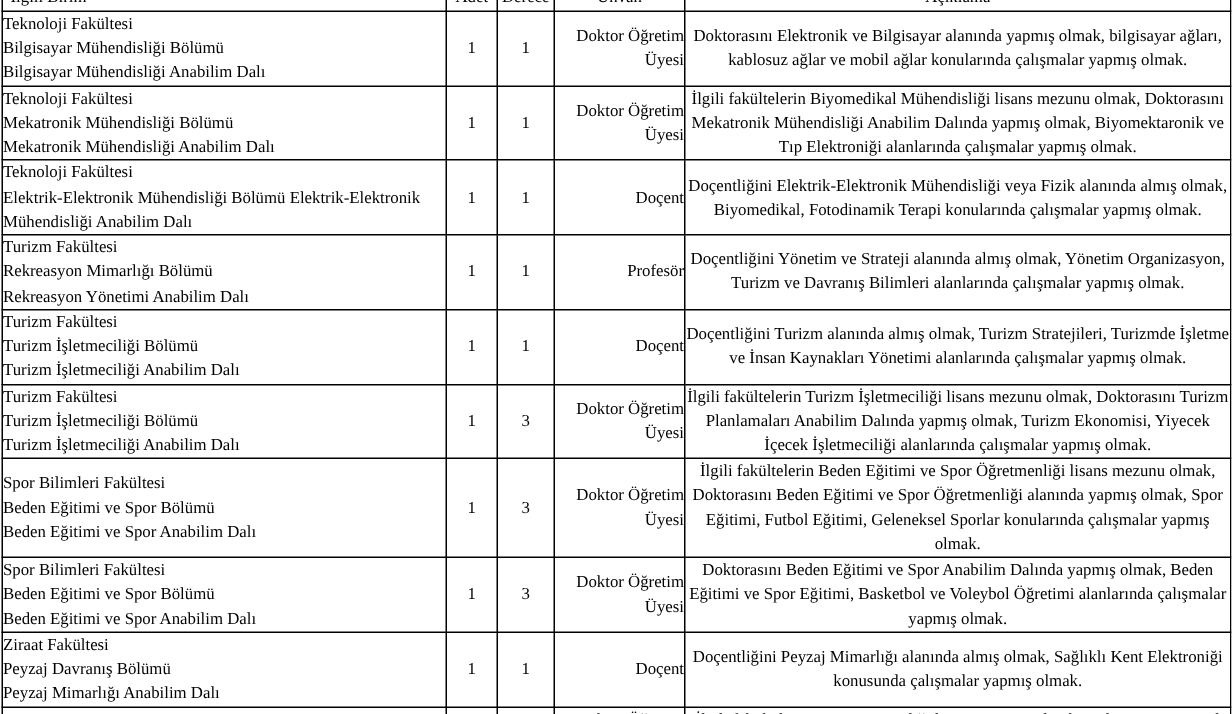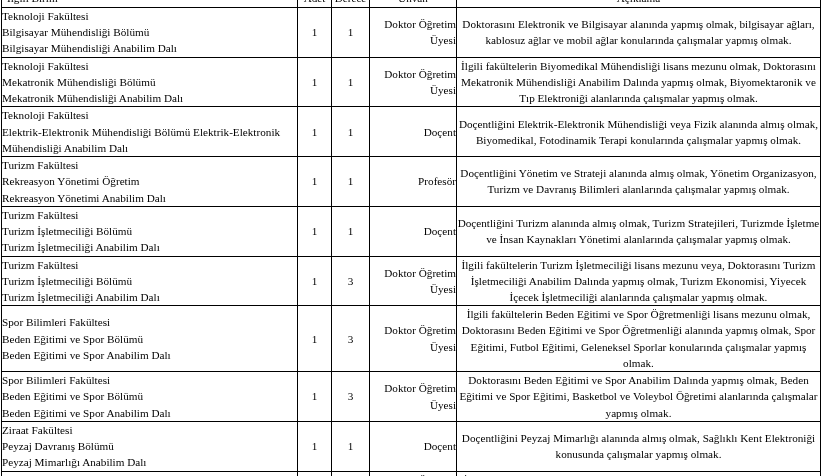--- a/index.html
+++ b/index.html
@@ -123,21 +123,21 @@
             <span class="ln">Mühendisliği Anabilim Dalı</span>
           </td>
           <td class="num">1</td>
           <td class="num">1</td>
           <td class="unvan">Doçent</td>
           <td class="aciklama">Doçentliğini Elektrik-Elektronik Mühendisliği veya Fizik alanında almış olmak, Biyomedikal, Fotodinamik Terapi konularında çalışmalar yapmış olmak.</td>
         </tr>
         <tr>
           <td class="birim">
             <span class="ln">Turizm Fakültesi</span>
-            <span class="ln">Rekreasyon Yönetimi Öğretim</span>
+            <span class="ln">Rekreasyon Mimarlığı Bölümü</span>
             <span class="ln">Rekreasyon Yönetimi Anabilim Dalı</span>
           </td>
           <td class="num">1</td>
           <td class="num">1</td>
           <td class="unvan">Profesör</td>
           <td class="aciklama">Doçentliğini Yönetim ve Strateji alanında almış olmak, Yönetim Organizasyon, Turizm ve Davranış Bilimleri alanlarında çalışmalar yapmış olmak.</td>
         </tr>
         <tr>
           <td class="birim">
             <span class="ln">Turizm Fakültesi</span>
@@ -151,21 +151,21 @@
         </tr>
         <tr>
           <td class="birim">
             <span class="ln">Turizm Fakültesi</span>
             <span class="ln">Turizm İşletmeciliği Bölümü</span>
             <span class="ln">Turizm İşletmeciliği Anabilim Dalı</span>
           </td>
           <td class="num">1</td>
           <td class="num">3</td>
           <td class="unvan">Doktor Öğretim Üyesi</td>
-          <td class="aciklama">İlgili fakültelerin Turizm İşletmeciliği lisans mezunu veya, Doktorasını Turizm İşletmeciliği Anabilim Dalında yapmış olmak, Turizm Ekonomisi, Yiyecek İçecek İşletmeciliği alanlarında çalışmalar yapmış olmak.</td>
+          <td class="aciklama">İlgili fakültelerin Turizm İşletmeciliği lisans mezunu olmak, Doktorasını Turizm Planlamaları Anabilim Dalında yapmış olmak, Turizm Ekonomisi, Yiyecek İçecek İşletmeciliği alanlarında çalışmalar yapmış olmak.</td>
         </tr>
         <tr>
           <td class="birim">
             <span class="ln">Spor Bilimleri Fakültesi</span>
             <span class="ln">Beden Eğitimi ve Spor Bölümü</span>
             <span class="ln">Beden Eğitimi ve Spor Anabilim Dalı</span>
           </td>
           <td class="num">1</td>
           <td class="num">3</td>
           <td class="unvan">Doktor Öğretim Üyesi</td>

